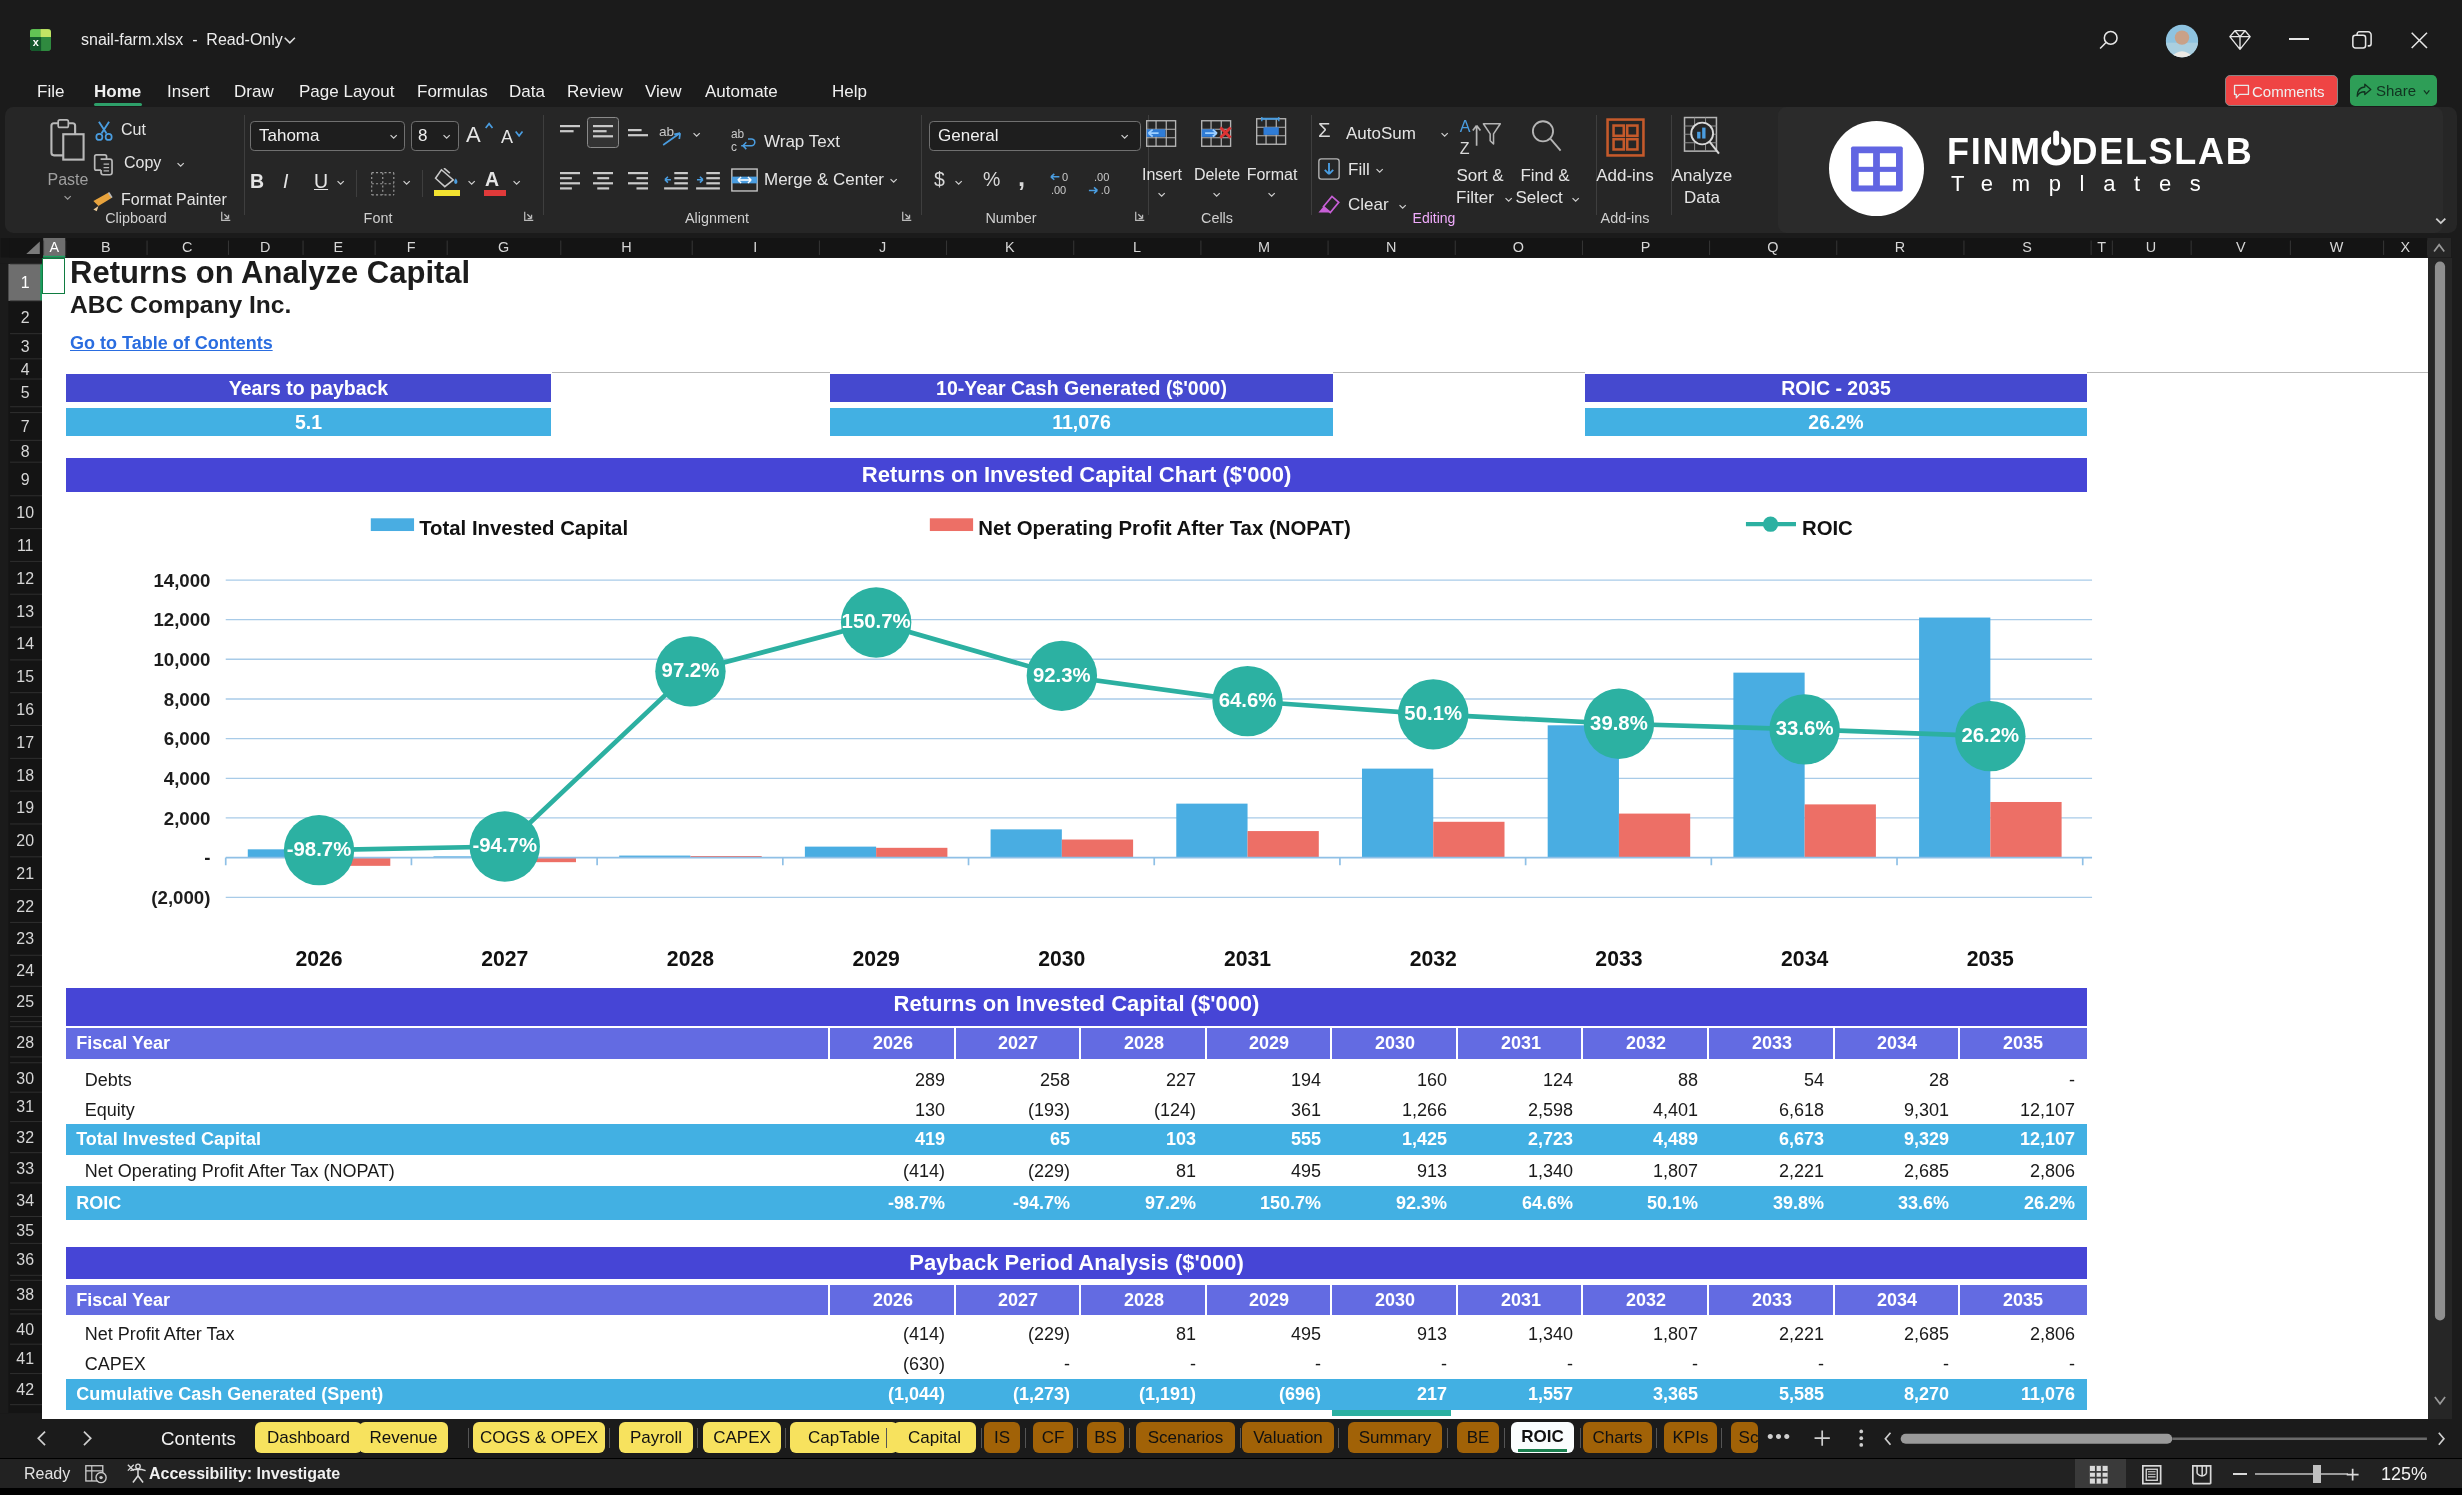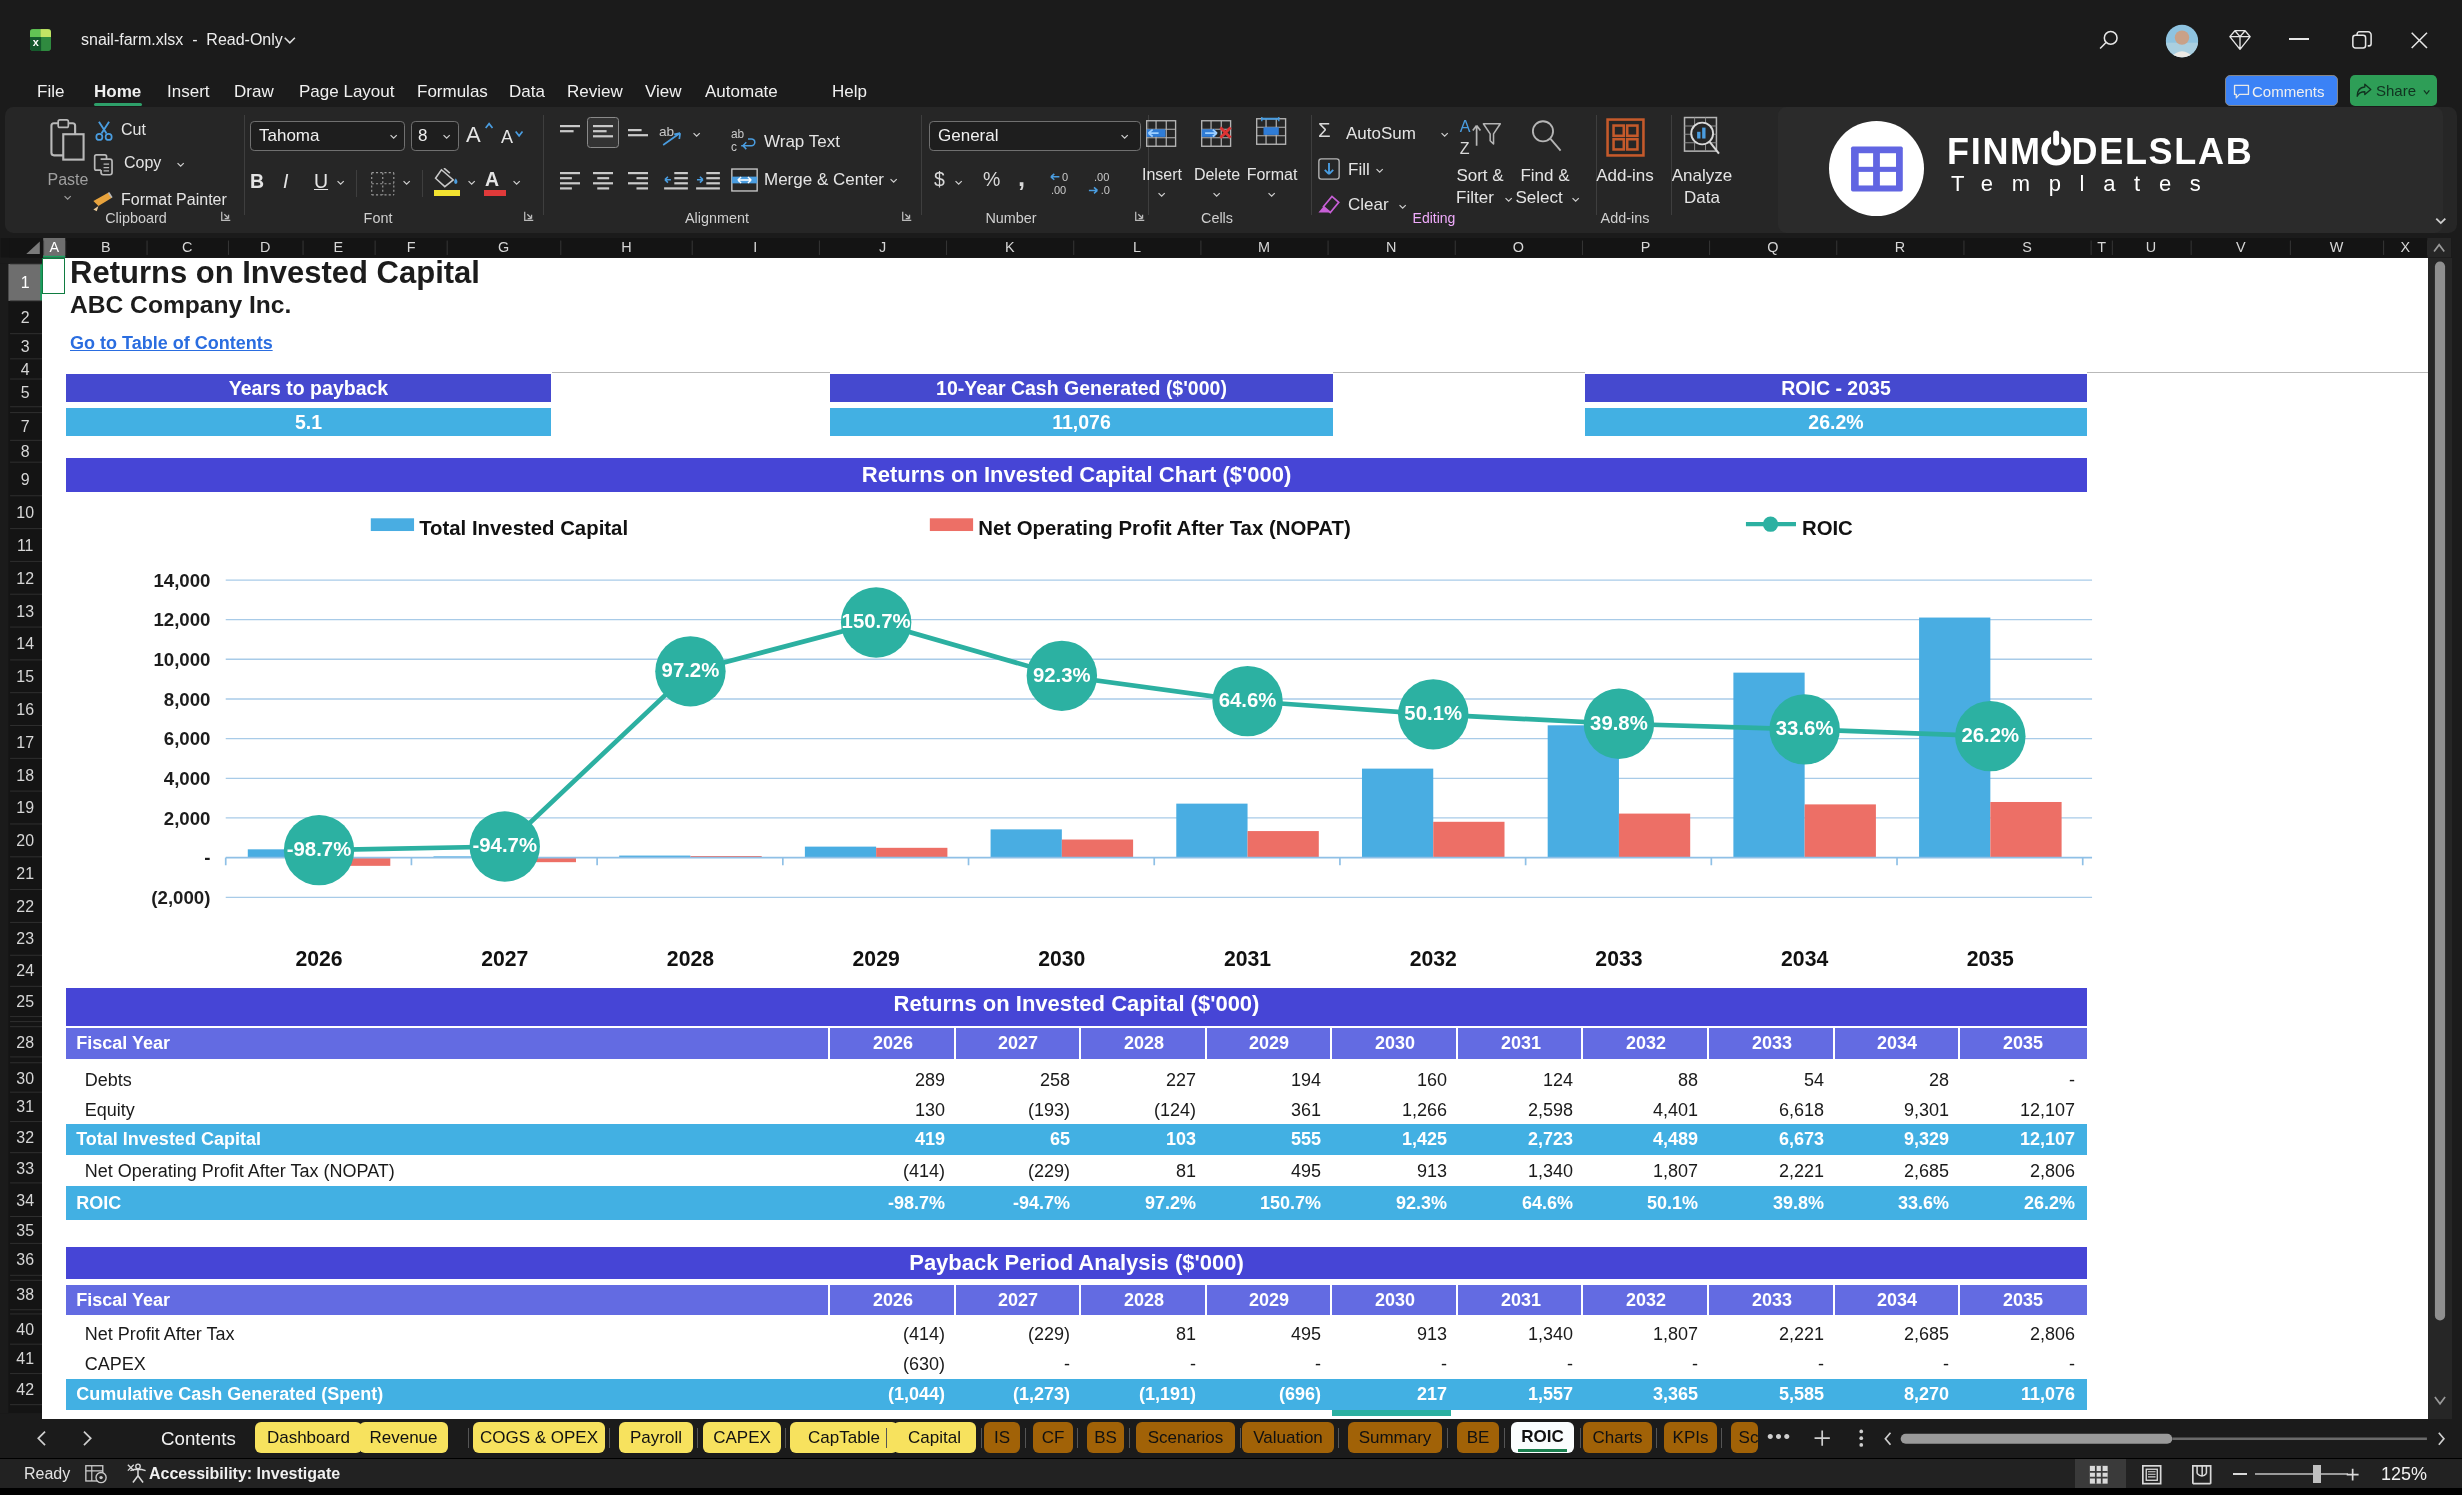--- a/index.html
+++ b/index.html
@@ -92,21 +92,21 @@
     <span class="abs" style="left:299px;top:6px;">Page Layout</span>
     <span class="abs" style="left:417px;top:6px;">Formulas</span>
     <span class="abs" style="left:509px;top:6px;">Data</span>
     <span class="abs" style="left:567px;top:6px;">Review</span>
     <span class="abs" style="left:645px;top:6px;">View</span>
     <span class="abs" style="left:705px;top:6px;">Automate</span>
     <span class="abs" style="left:832px;top:6px;">Help</span>
     <div class="abs" style="left:94px;top:27px;width:48px;height:2.5px;background:#2ea06a;border-radius:1.7px;"></div>
   </div>
 
-  <div class="abs" style="left:2225px;top:75px;width:113px;height:31px;border:1.3px solid #868686;border-radius:5.1px;background:#3b82f6;color:#f0f0f0;font-size:15px;">
+  <div class="abs" style="left:2225px;top:75px;width:113px;height:31px;border:1.3px solid #868686;border-radius:5.1px;background:#ef4444;color:#f0f0f0;font-size:15px;">
     <svg class="abs" style="left:6.8px;top:7.6px;" width="17" height="15.3" viewBox="0 0 24 22">
         <path d="M2 2 h20 v13 h-13 l-4.5 5 v-5 h-2.5 z" stroke="#e8e8e8" stroke-width="1.9" fill="none" stroke-linejoin="round"></path>
       </svg>
     <span class="abs" style="left:26px;top:6.8px;">Comments</span>
   </div>
   <div class="abs" style="left:2350px;top:75px;width:87px;height:31px;border-radius:5.1px;background:#2e9e57;color:#113320;font-size:15px;">
     <svg class="abs" style="left:6px;top:7.6px;" width="16" height="16" viewBox="0 0 20 20">
         <path d="M11 5 L11 1.5 L18.5 8 L11 14.5 L11 11 C6 11 3 13 1.5 16.5 C1.5 10 5 5.5 11 5 Z" stroke="#113320" stroke-width="1.7" fill="none" stroke-linejoin="round"></path>
       </svg>
     <span class="abs" style="left:26px;top:6.8px;">Share</span>
@@ -569,21 +569,21 @@
     <line x1="12" y1="1250.0" x2="50" y2="1250.0" stroke="#353535" stroke-width="1"></line>
     <line x1="12" y1="1286.0" x2="50" y2="1286.0" stroke="#353535" stroke-width="1"></line>
     <line x1="12" y1="1321.0" x2="50" y2="1321.0" stroke="#353535" stroke-width="1"></line>
     <line x1="12" y1="1358.0" x2="50" y2="1358.0" stroke="#353535" stroke-width="1"></line>
   </svg>
 
   <div id="sheet"></div>
 
   <div class="abs" style="left:42px;top:258px;width:23px;height:36px;border:1.7px solid #107c41;"></div>
 
-  <div class="abs" style="left:70px;top:255px;font-size:31px;font-weight:bold;color:#1c1c1c;">Returns on Invested Capital</div>
+  <div class="abs" style="left:70px;top:255px;font-size:31px;font-weight:bold;color:#1c1c1c;">Returns on Analyze Capital</div>
   <div class="abs" style="left:70px;top:291px;font-size:24.6px;font-weight:bold;color:#1c1c1c;">ABC Company Inc.</div>
   <div class="abs" style="left:70px;top:333px;font-size:18px;font-weight:bold;color:#2a6de0;text-decoration:underline;">Go to Table of Contents</div>
 
   <div class="abs" style="left:552px;top:372px;width:278px;height:1.3px;background:#b9b9b9;"></div>
     <div class="abs" style="left:1333px;top:372px;width:252px;height:1.3px;background:#b9b9b9;"></div>
     <div class="abs" style="left:2087px;top:372px;width:341px;height:1.3px;background:#b9b9b9;"></div>
 
   <div class="kpi-h" style="left:66px;top:374px;width:485px;">Years to payback</div>
   <div class="kpi-v" style="left:66px;top:408px;width:485px;">5.1</div>
   <div class="kpi-h" style="left:830px;top:374px;width:503px;">10-Year Cash Generated ($'000)</div>

